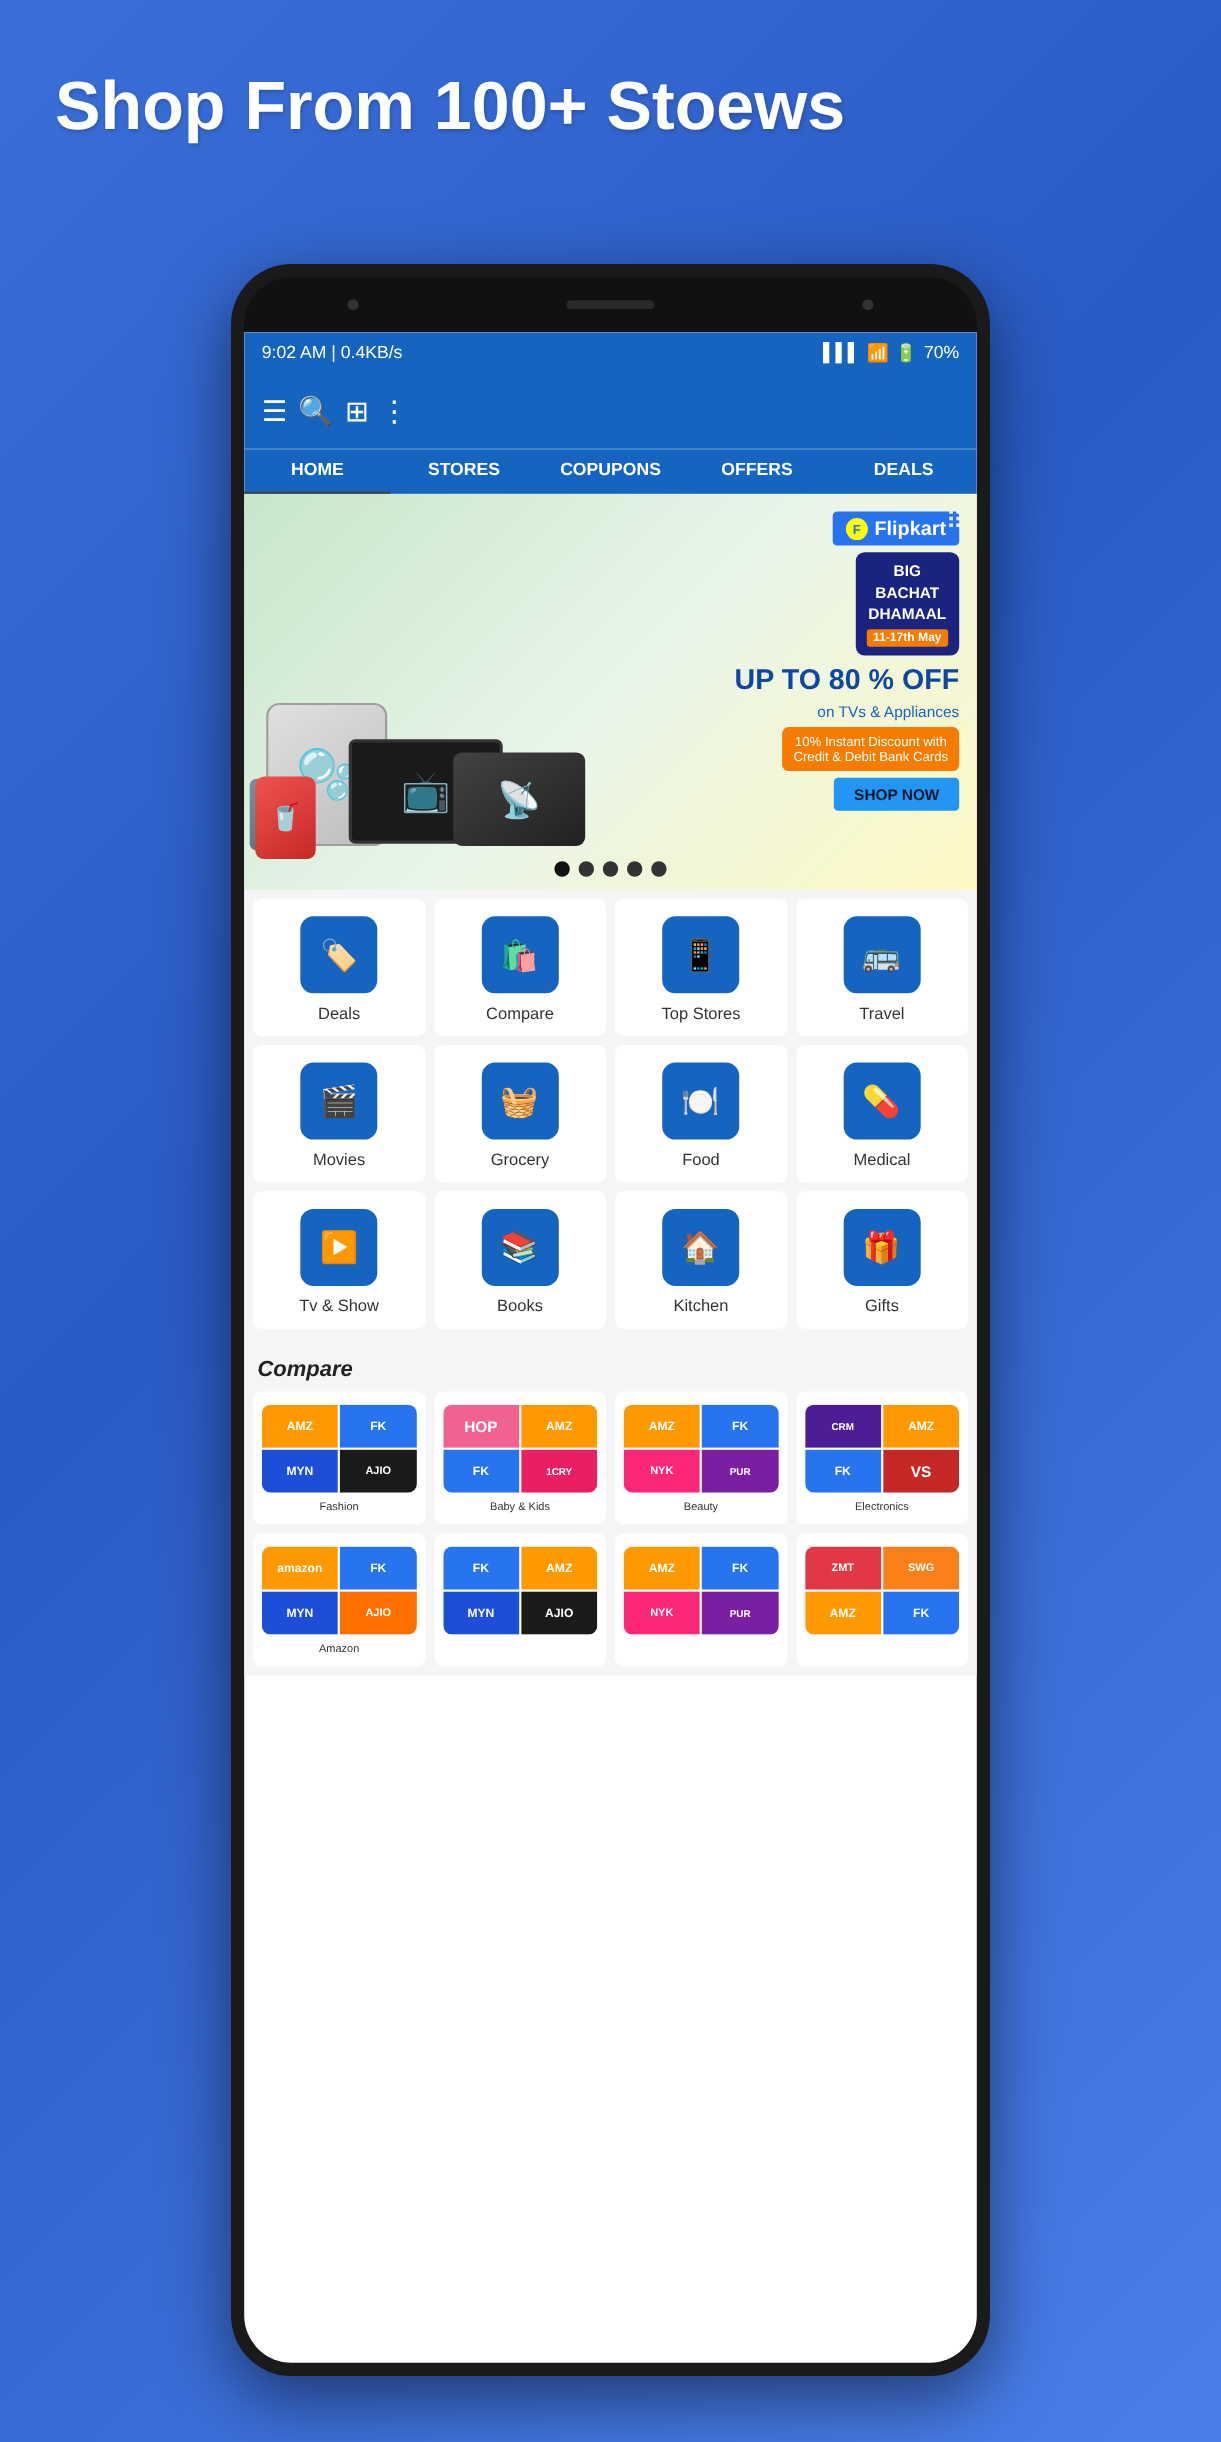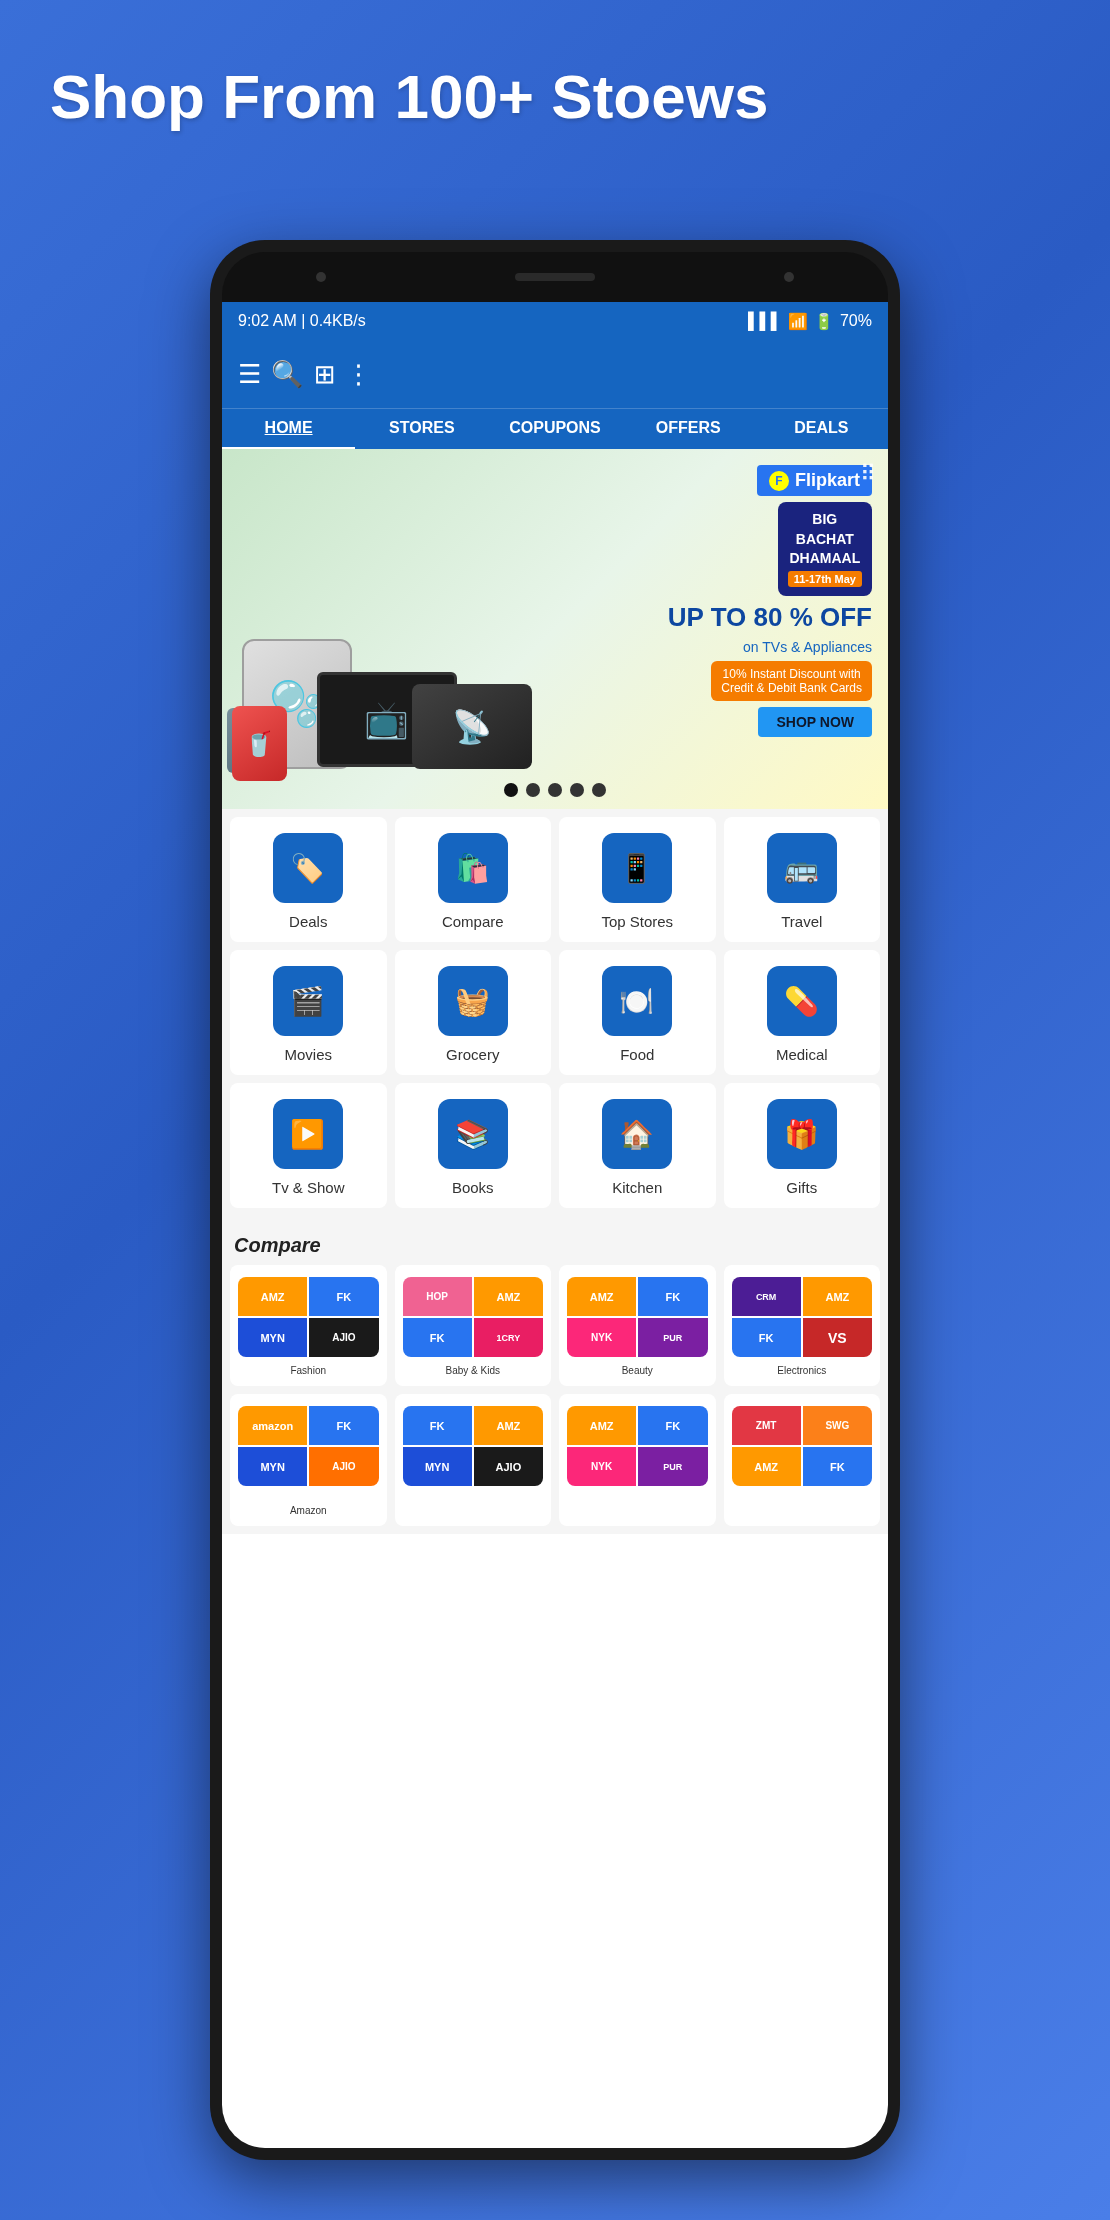--- a/index.html
+++ b/index.html
@@ -128,22 +128,21 @@
       color: white;
       text-align: center;
       padding: 10px 4px;
       font-size: 16px;
       font-weight: 600;
       cursor: pointer;
       border-bottom: 2px solid transparent;
     }
 
     .nav-tab.active {
-      border-bottom: 2px solid #ffffff;
-      text-decoration: underline;
+      border-bottom: 2px solid #404040;
     }
 
     
     .banner {
       background: linear-gradient(135deg, #c8e6c9 0%, #e8f5e9 50%, #fff9c4 100%);
       height: 360px;
       position: relative;
       overflow: hidden;
       display: flex;
       align-items: center;
@@ -291,21 +290,21 @@
       gap: 8px;
     }
 
     .bottom-item {
       background: white;
       border-radius: 8px;
       padding: 12px 8px 10px;
       display: flex;
       flex-direction: column;
       align-items: center;
-      gap: 19px;
+      gap: 8px;
       cursor: pointer;
     }
 
     .bottom-logo-box {
       width: 100%;
       height: 80px;
       border-radius: 8px;
       overflow: hidden;
       display: grid;
       grid-template-columns: 1fr 1fr;
@@ -466,21 +465,21 @@
             <div class="logo-cell amazon-bg">AMZ</div>
             <div class="logo-cell flipkart-bg">FK</div>
             <div class="logo-cell myntra-bg">MYN</div>
             <div class="logo-cell" style="background:#1a1a1a;color:white;font-size:10px;">AJIO</div>
           </div>
           <span class="compare-label">Fashion</span>
         </div>
 
         <div class="compare-item">
           <div class="compare-logo-box">
-            <div class="logo-cell" style="background:#f06292;color:white;font-size:10px;text-align:center;">HOP</div>
+            <div class="logo-cell" style="background:#f06292;color:white;font-size:14px;text-align:center;">HOP</div>
             <div class="logo-cell amazon-bg">AMZ</div>
             <div class="logo-cell flipkart-bg">FK</div>
             <div class="logo-cell" style="background:#e91e63;color:white;font-size:9px;">1CRY</div>
           </div>
           <span class="compare-label">Baby &amp; Kids</span>
         </div>
 
         <div class="compare-item">
           <div class="compare-logo-box">
             <div class="logo-cell amazon-bg">AMZ</div>

